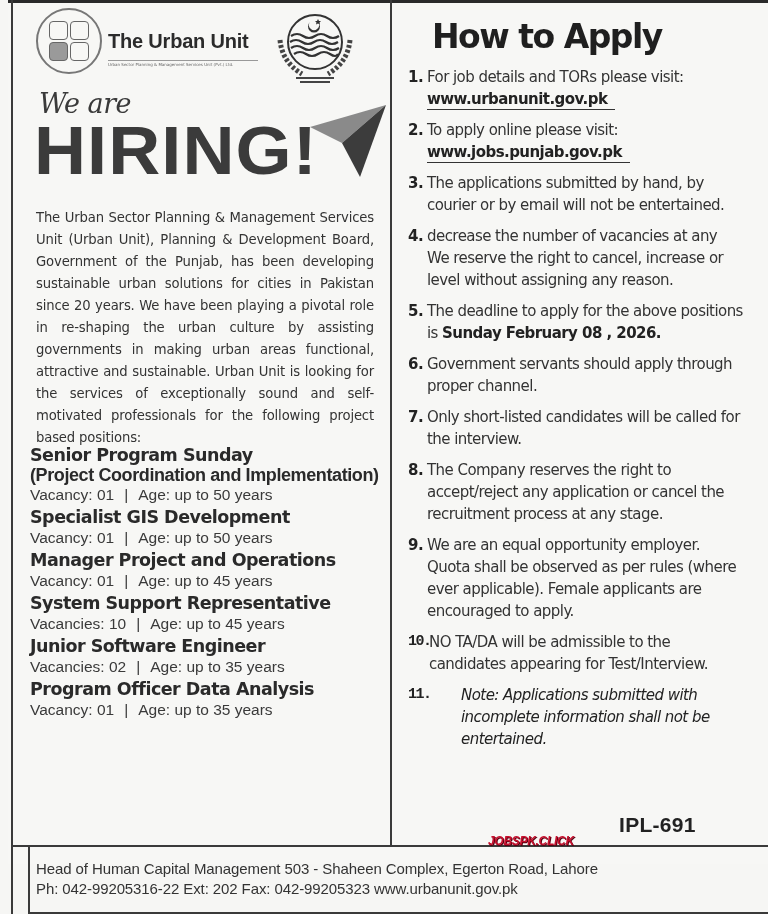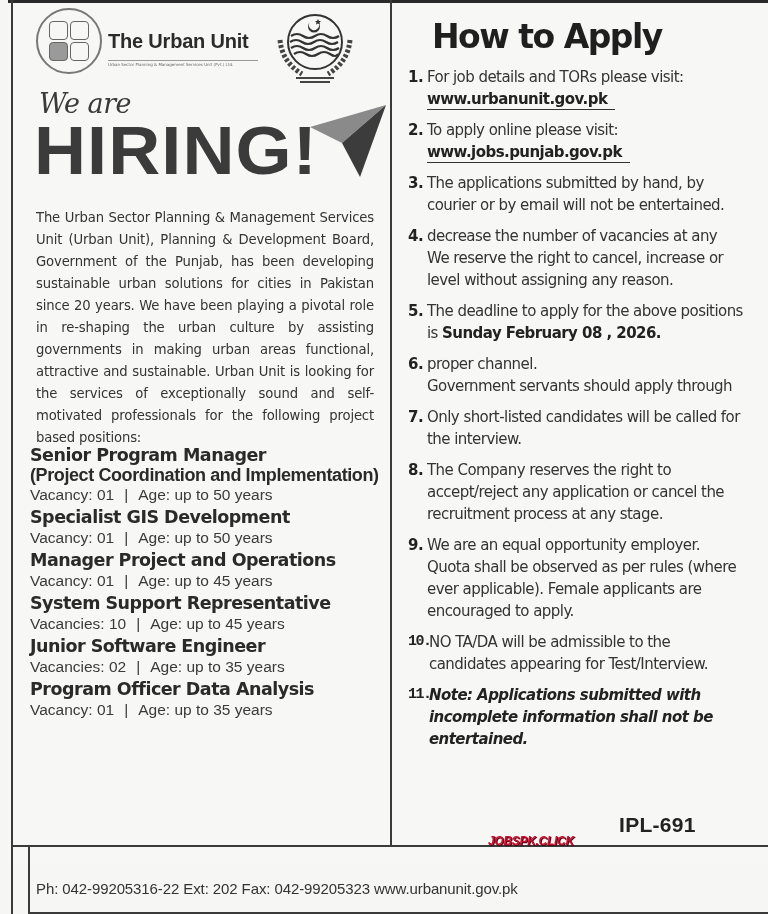--- a/index.html
+++ b/index.html
@@ -106,21 +106,21 @@
       font-family: "DejaVu Sans", sans-serif;
       font-size: 15px; line-height: 22px; color: #333; letter-spacing: -0.55px;
       white-space: nowrap;
     }
     .apply-text .line { display: block; }
     .apply-text a {
       display: inline-block; color: #222; font-weight: bold; text-decoration: none;
       border-bottom: 1.5px solid #333; padding-right: 8px; line-height: 20px;
     }
     .apply-text b { color: #222; }
-    .apply-text.note { font-style: italic; font-weight: bold; color: #222; }
+    .apply-text.note { font-style: italic; font-weight: normal; color: #222; margin-left: 32px; }
 
     .ipl {
       position: absolute; left: 611px; top: 813px;
       font-family: "Liberation Sans", sans-serif; font-weight: bold;
       font-size: 21px; color: #222; letter-spacing: 0.3px;
     }
     .watermark {
       position: absolute; left: 480px; top: 834px;
       font-family: "Liberation Sans", sans-serif; font-weight: bold; font-style: italic;
       font-size: 12px; color: #c8102e; letter-spacing: -0.3px;
@@ -174,21 +174,21 @@
   <div class="hiring">HIRING!</div>
   <svg class="arrow-icon" viewBox="0 0 80 78">
     <polygon points="2,26 78,4 34,42" fill="#8a8a8a"></polygon>
     <polygon points="34,42 78,4 52,76" fill="#3c3c3c"></polygon>
   </svg>
 
   <p class="intro">The Urban Sector Planning &amp; Management Services Unit (Urban Unit), Planning &amp; Development Board, Government of the Punjab, has been developing sustainable urban solutions for cities in Pakistan since 20 years. We have been playing a pivotal role in re-shaping the urban culture by assisting governments in making urban areas functional, attractive and sustainable. Urban Unit is looking for the services of exceptionally sound and self-motivated professionals for the following project based positions:</p>
 
   <div class="positions">
     <div class="position">
-      <div class="pos-title">Senior Program Manager</div>
+      <div class="pos-title">Senior Program Sunday</div>
       <div class="pos-subtitle">(Project Coordination and Implementation)</div>
       <div class="pos-meta">
         <span>Vacancy: 01</span><span class="sep">|</span><span>Age: up to 50 years</span>
       </div>
     </div>
     <div class="position">
       <div class="pos-title">Specialist GIS Development</div>
       <div class="pos-meta">
         <span>Vacancy: 01</span><span class="sep">|</span><span>Age: up to 50 years</span>
       </div>
@@ -254,22 +254,22 @@
     <li class="apply-item">
       <span class="apply-num">5.</span>
       <span class="apply-text">
         <span class="line">The deadline to apply for the above positions</span>
         <span class="line"><span>is </span><b>Sunday February 08 , 2026.</b></span>
       </span>
     </li>
     <li class="apply-item">
       <span class="apply-num">6.</span>
       <span class="apply-text">
+        <span class="line">Government servants should apply through</span>
         <span class="line">proper channel.</span>
-        <span class="line">Government servants should apply through</span>
       </span>
     </li>
     <li class="apply-item">
       <span class="apply-num">7.</span>
       <span class="apply-text">
         <span class="line">Only short-listed candidates will be called for</span>
         <span class="line">the interview.</span>
       </span>
     </li>
     <li class="apply-item">
@@ -302,14 +302,15 @@
         <span class="line">Note: Applications submitted with</span>
         <span class="line">incomplete information shall not be</span>
         <span class="line">entertained.</span>
       </span>
     </li>
   </ol>
 
   <div class="ipl">IPL-691</div>
   <div class="watermark">JOBSPK.CLICK</div>
 
+  <div class="footer-line1">Head of Human Capital Management 503 - Shaheen Complex, Egerton Road, Lahore</div>
   <div class="footer-line2">Ph: 042-99205316-22 Ext: 202 Fax: 042-99205323  www.urbanunit.gov.pk</div>
 </div>
 
 </body></html>

